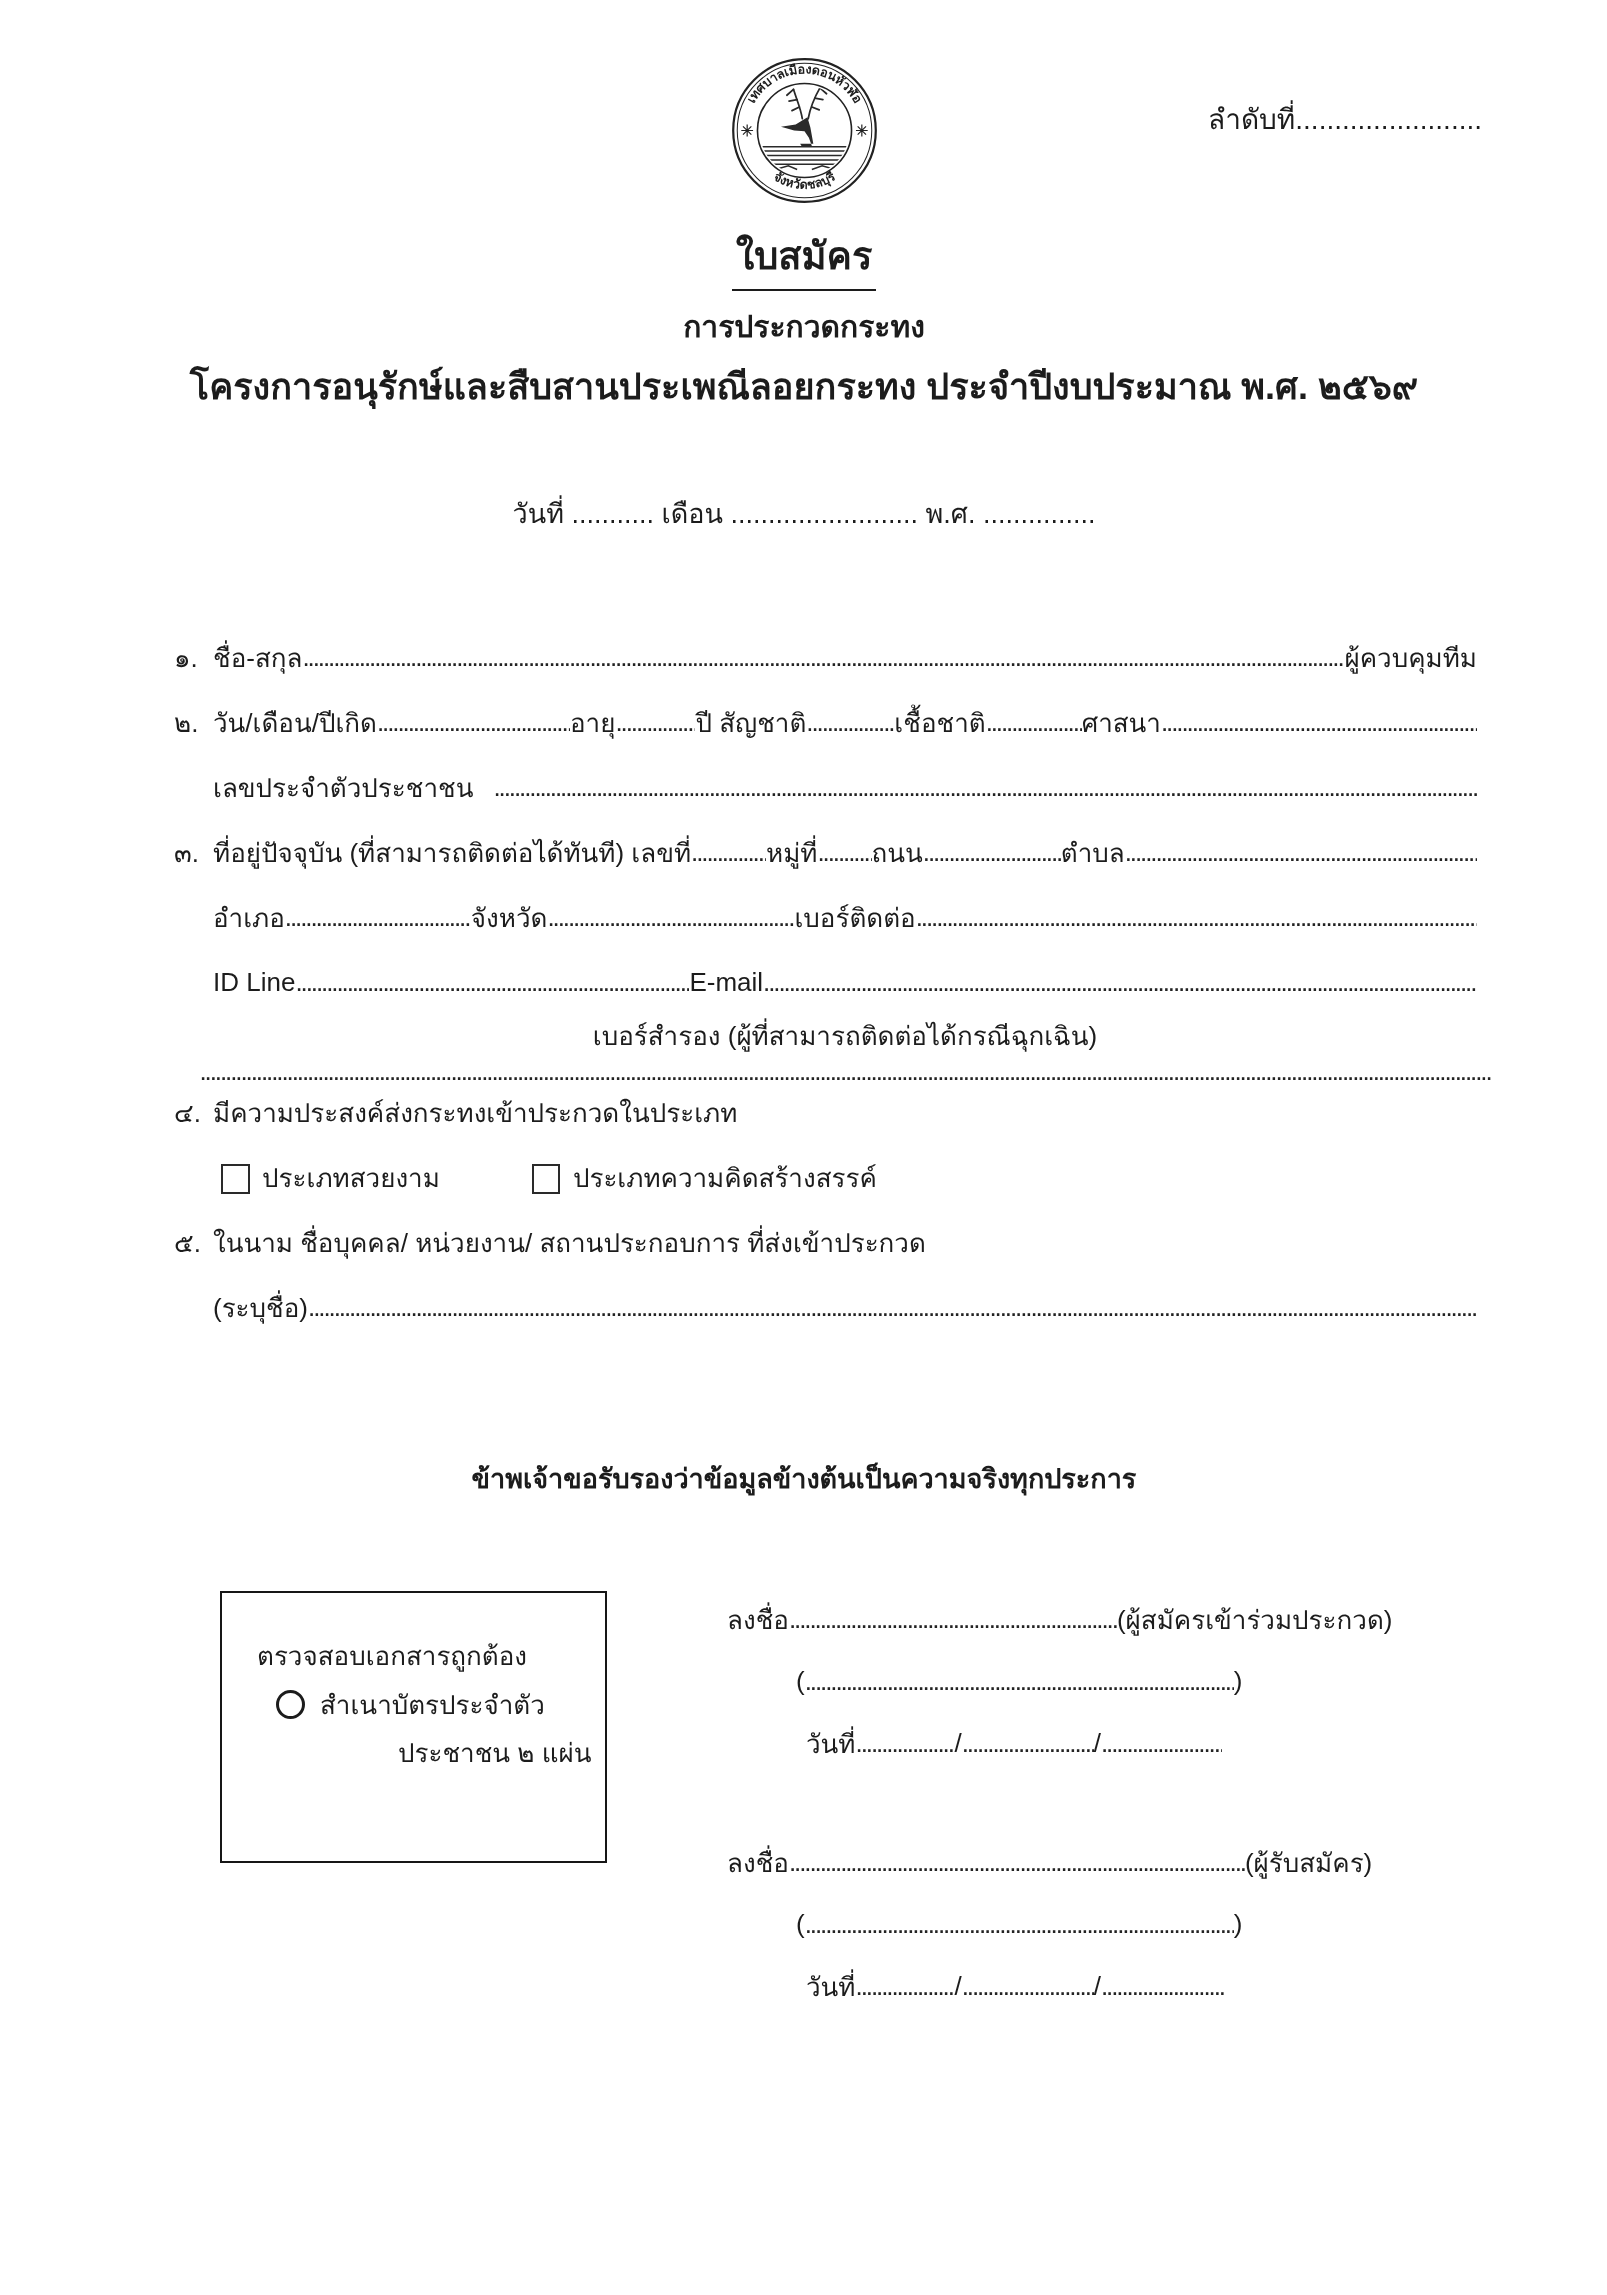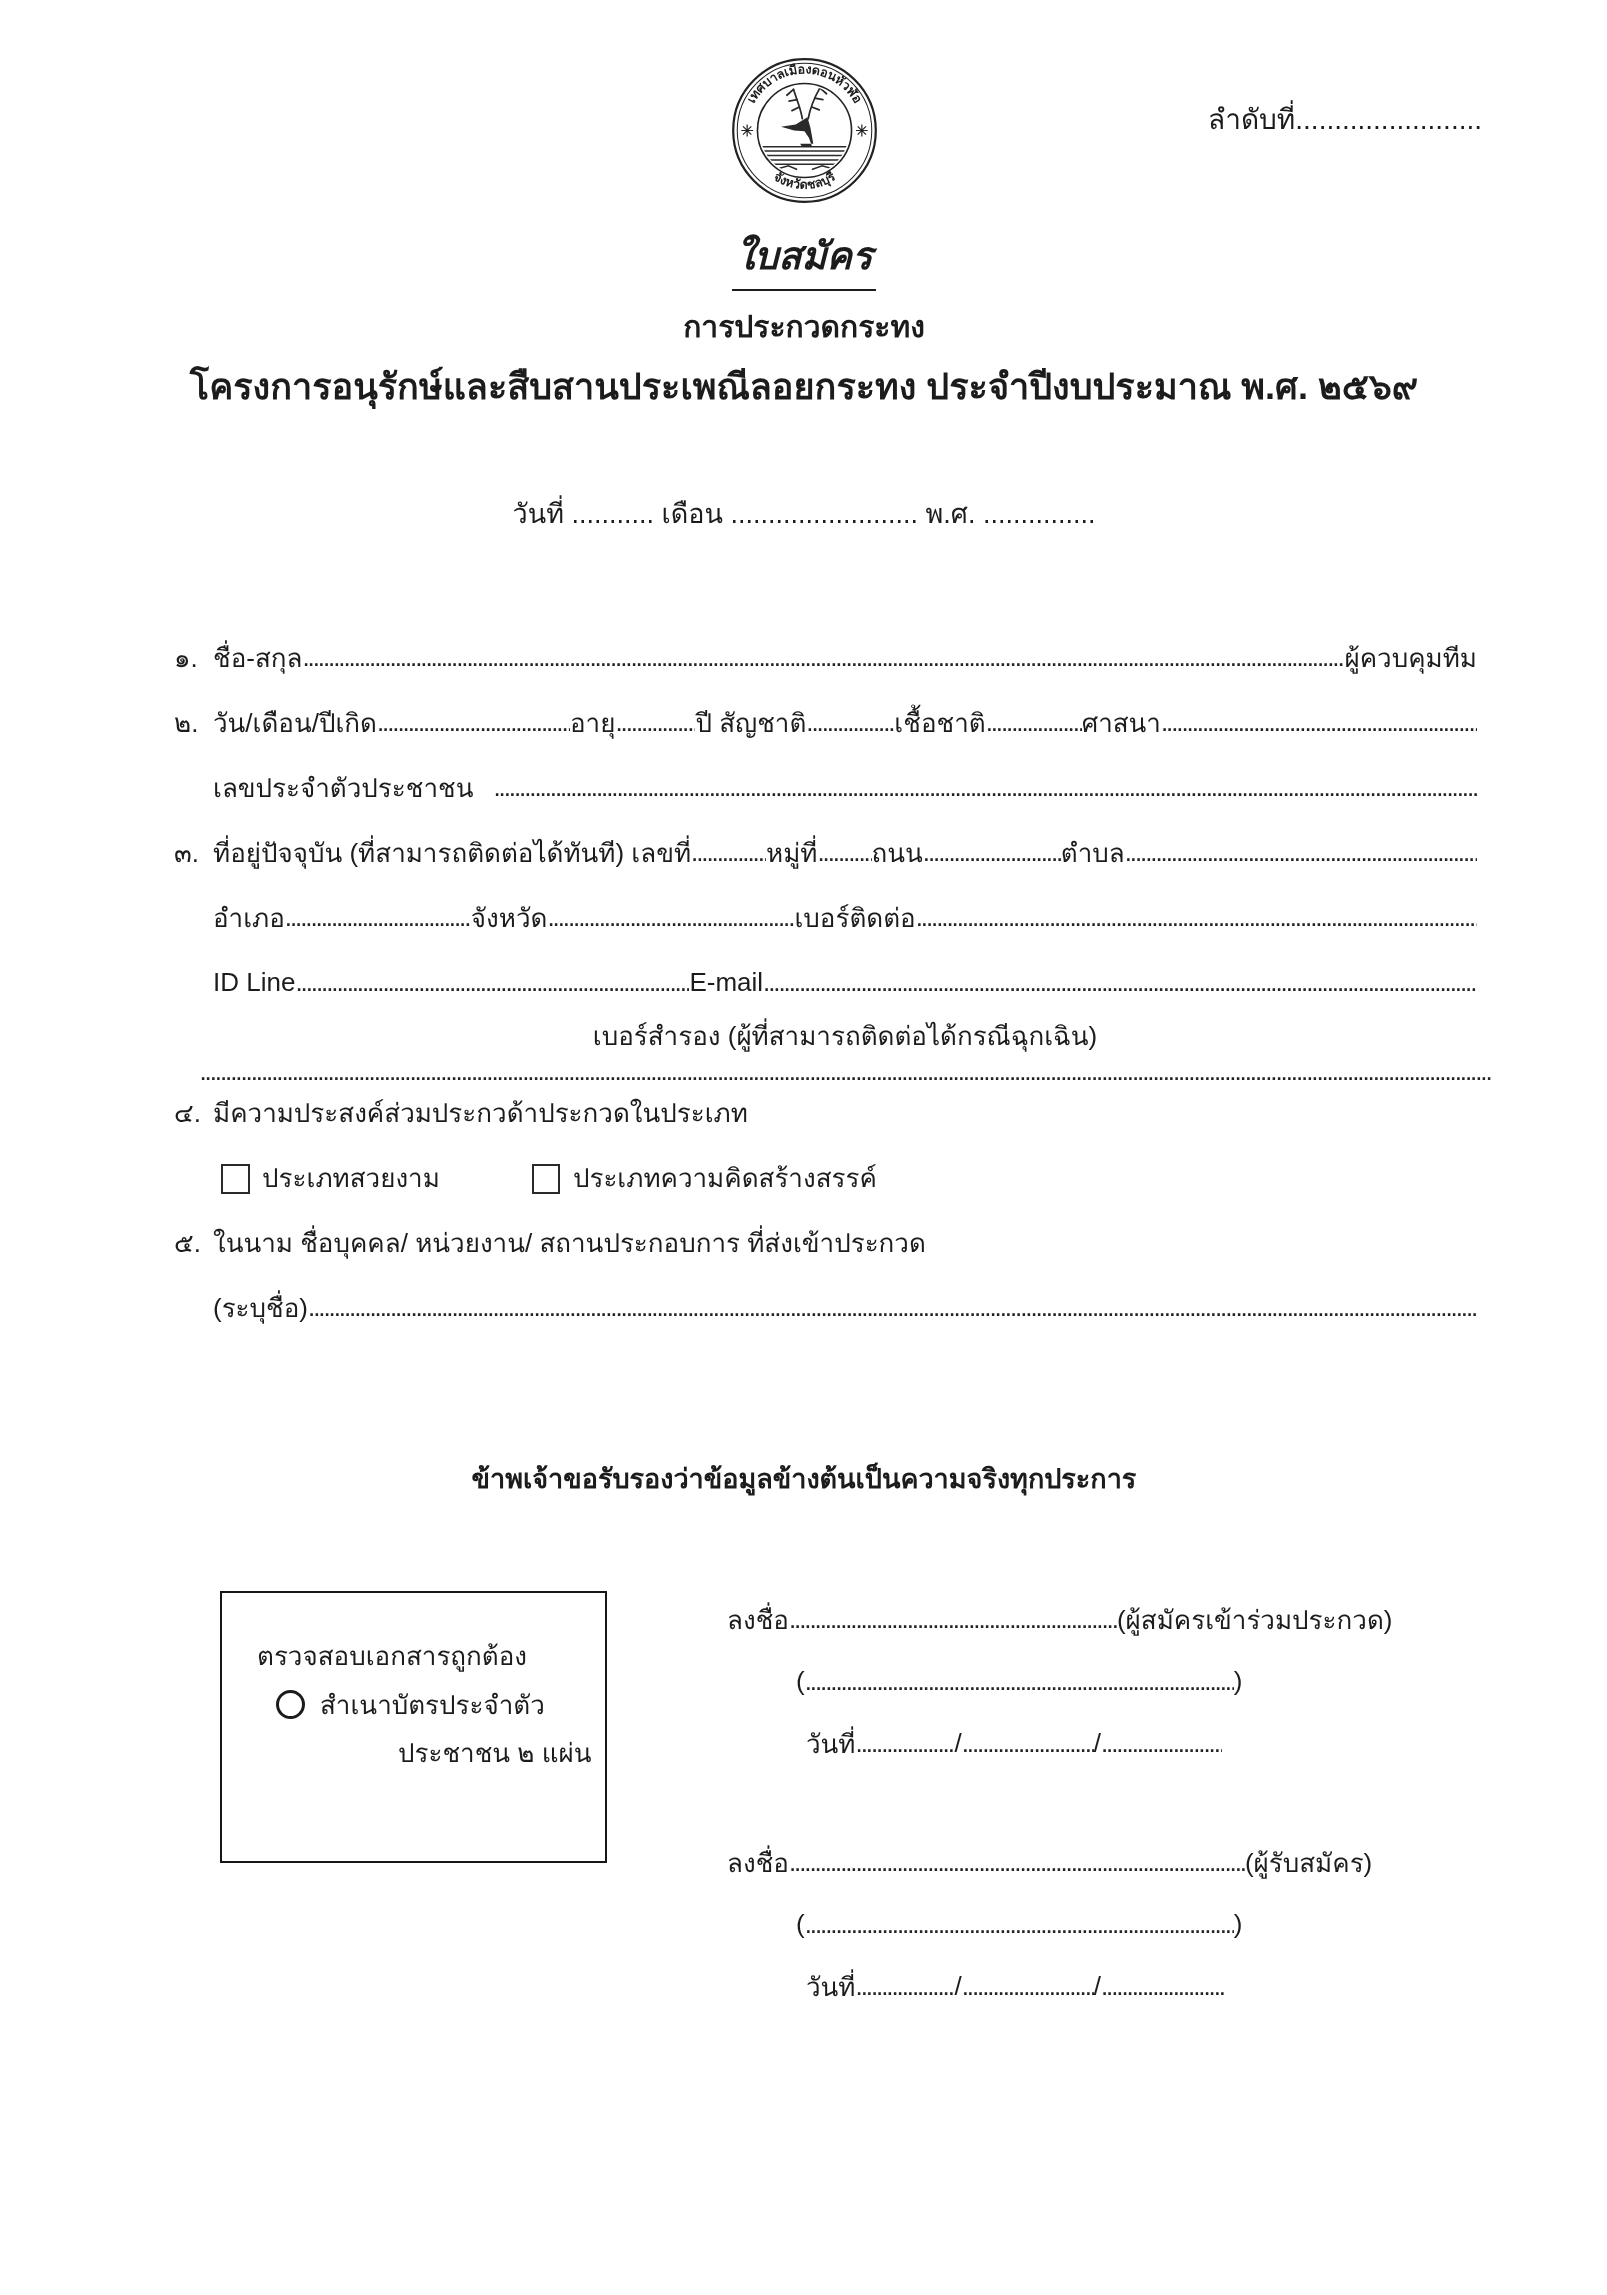--- a/index.html
+++ b/index.html
@@ -6,21 +6,21 @@
   html,body { background:#9a9a9a; }
   body { font-family:"Liberation Sans","DejaVu Sans",sans-serif; }
   .page {
     position:relative; width:1608px; height:2295px; margin:0 auto;
     background:#ffffff; color:#1c1c1c; overflow:hidden;
   }
   .order-no { position:absolute; top:97px; right:126px; font-size:28px;margin-left:8px; }
   .seal-wrap { padding-top:57px; width:147px; margin:0 auto; }
   .hdr { text-align:center; }
   .title { display:inline-block; margin-top:18.4px; font-size:38px; font-weight:bold;
-           border-bottom:2.5px solid #1c1c1c; padding:0 3.3px 2.5px 3.3px;font-style:italic; }
+           border-bottom:2.5px solid #1c1c1c; padding:0 3.3px 2.5px 3.3px; }
   .subtitle { margin-top:11.7px; font-size:30px; font-weight:bold; }
   .project { margin-top:8.4px; font-size:36px; font-weight:bold; }
   .dateline { margin-top:77px; font-size:27px; }
   #form-lines { position:absolute; top:625px; left:174px; right:131px; }
   .frow { height:65px; display:flex; align-items:center; white-space:nowrap; font-size:26px; }
   .num { flex:0 0 39px; }
   .lbl { flex:0 0 auto; }
   .dots { overflow:hidden; letter-spacing:-2.1px; color:#222; }
   .dots.fill { flex:1 1 0; }
   .cbx { flex:0 0 28.5px; height:30px; border:2.5px solid #2a2a2a; margin-right:12.6px; position:relative; top:1.7px; }
@@ -138,21 +138,21 @@
         <span class="dots" style="flex: 0 0 394px;">............................................................................................................................</span>
         <span class="lbl"> E-mail </span>
         <span class="dots fill">............................................................................................................................................................................................................................................................</span>
       </div>
       <div class="frow" style="padding-left: 39px; flex-direction: column;">
         <span class="lbl">เบอร์สำรอง (ผู้ที่สามารถติดต่อได้กรณีฉุกเฉิน)</span>
         <span class="dots fill">............................................................................................................................................................................................................................................................</span>
       </div>
       <div class="frow">
         <span class="num">๔.</span>
-        <span class="lbl">มีความประสงค์ส่วมประกวด้าประกวดในประเภท</span>
+        <span class="lbl">มีความประสงค์ส่งกระทงเข้าประกวดในประเภท</span>
       </div>
       <div class="frow" style="padding-left: 47px;">
         <span class="cbx"></span>
         <span class="lbl">ประเภทสวยงาม</span>
         <span class="gap" style="width: 92px;"></span>
         <span class="cbx"></span>
         <span class="lbl">ประเภทความคิดสร้างสรรค์</span>
       </div>
       <div class="frow">
         <span class="num">๕.</span>

